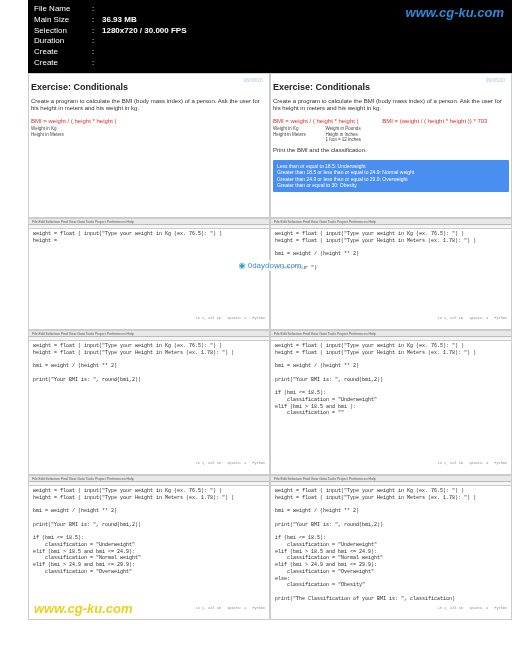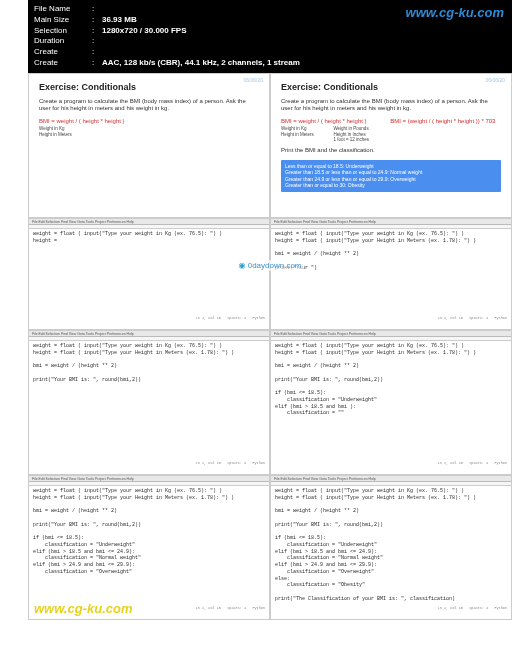--- a/index.html
+++ b/index.html
@@ -5,21 +5,21 @@
   * { margin:0; padding:0; box-sizing:border-box; }
   body { width:512px; height:651px; background:#fff; font-family:Arial,Helvetica,sans-serif; font-size:6px; color:#333; overflow:hidden; }
   .header { background:#000; color:#fff; padding:4px 6px; font-size:8px; line-height:1.35; font-family:Arial,sans-serif; position:relative; }
   .header .row { display:flex; }
   .header .lbl { width:58px; }
   .header .sep { width:10px; }
   .header .val { flex:1; font-weight:bold; }
   .watermark-top { position:absolute; right:8px; top:4px; color:#2f8bd6; font-size:13px; font-weight:bold; font-style:italic; }
   .grid { display:grid; grid-template-columns:1fr 1fr; grid-template-rows:auto auto auto auto; }
   .cell { border:1px solid #ccc; position:relative; overflow:hidden; }
-  .slide { background:#fff; padding:8px 10px; height:145px; }
+  .slide { background:#fff; padding:8px 2px; height:145px; }
   .slide h2 { font-size:9px; font-weight:bold; color:#222; margin-bottom:6px; }
   .slide p { font-size:6px; color:#333; margin-bottom:5px; line-height:1.25; }
   .formula { color:#d32f2f; font-size:6px; margin-bottom:2px; display:inline-block; }
   .formula2 { color:#d32f2f; font-size:6px; margin-left:22px; display:inline-block; }
   .tiny { font-size:4.5px; color:#444; line-height:1.3; display:inline-block; vertical-align:top; }
   .tiny2 { font-size:4.5px; color:#444; line-height:1.3; display:inline-block; vertical-align:top; margin-left:18px; }
   .bluebox { background:#4a8ef0; color:#fff; font-size:5px; padding:3px 4px; margin-top:4px; line-height:1.3; border-radius:1px; }
   .slide-num { position:absolute; right:6px; top:3px; font-size:5px; color:#a8c8e8; }
   .code-cell { background:#fff; height:145px; }
   .code-cell.short { height:112px; }
@@ -56,21 +56,20 @@
         <span class="lbl">Duration</span>
         <span class="sep">:</span>
       </div>
     <div class="row">
         <span class="lbl">Create</span>
         <span class="sep">:</span>
       </div>
     <div class="row">
         <span class="lbl">Create</span>
         <span class="sep">:</span>
-        <span class="val">AAC, 128 kb/s (CBR), 44.1 kHz, 2 channels, 1 stream</span>
       </div>
     <span class="watermark-top">www.cg-ku.com</span>
   </div>
 
   <div class="grid">
 
     <div class="cell slide">
       <span class="slide-num">06/06/20</span>
       <h2>Exercise: Conditionals</h2>
       <p>Create a program to calculate the BMI (body mass index) of a person. Ask the user for his height in meters and his weight in kg.</p>

